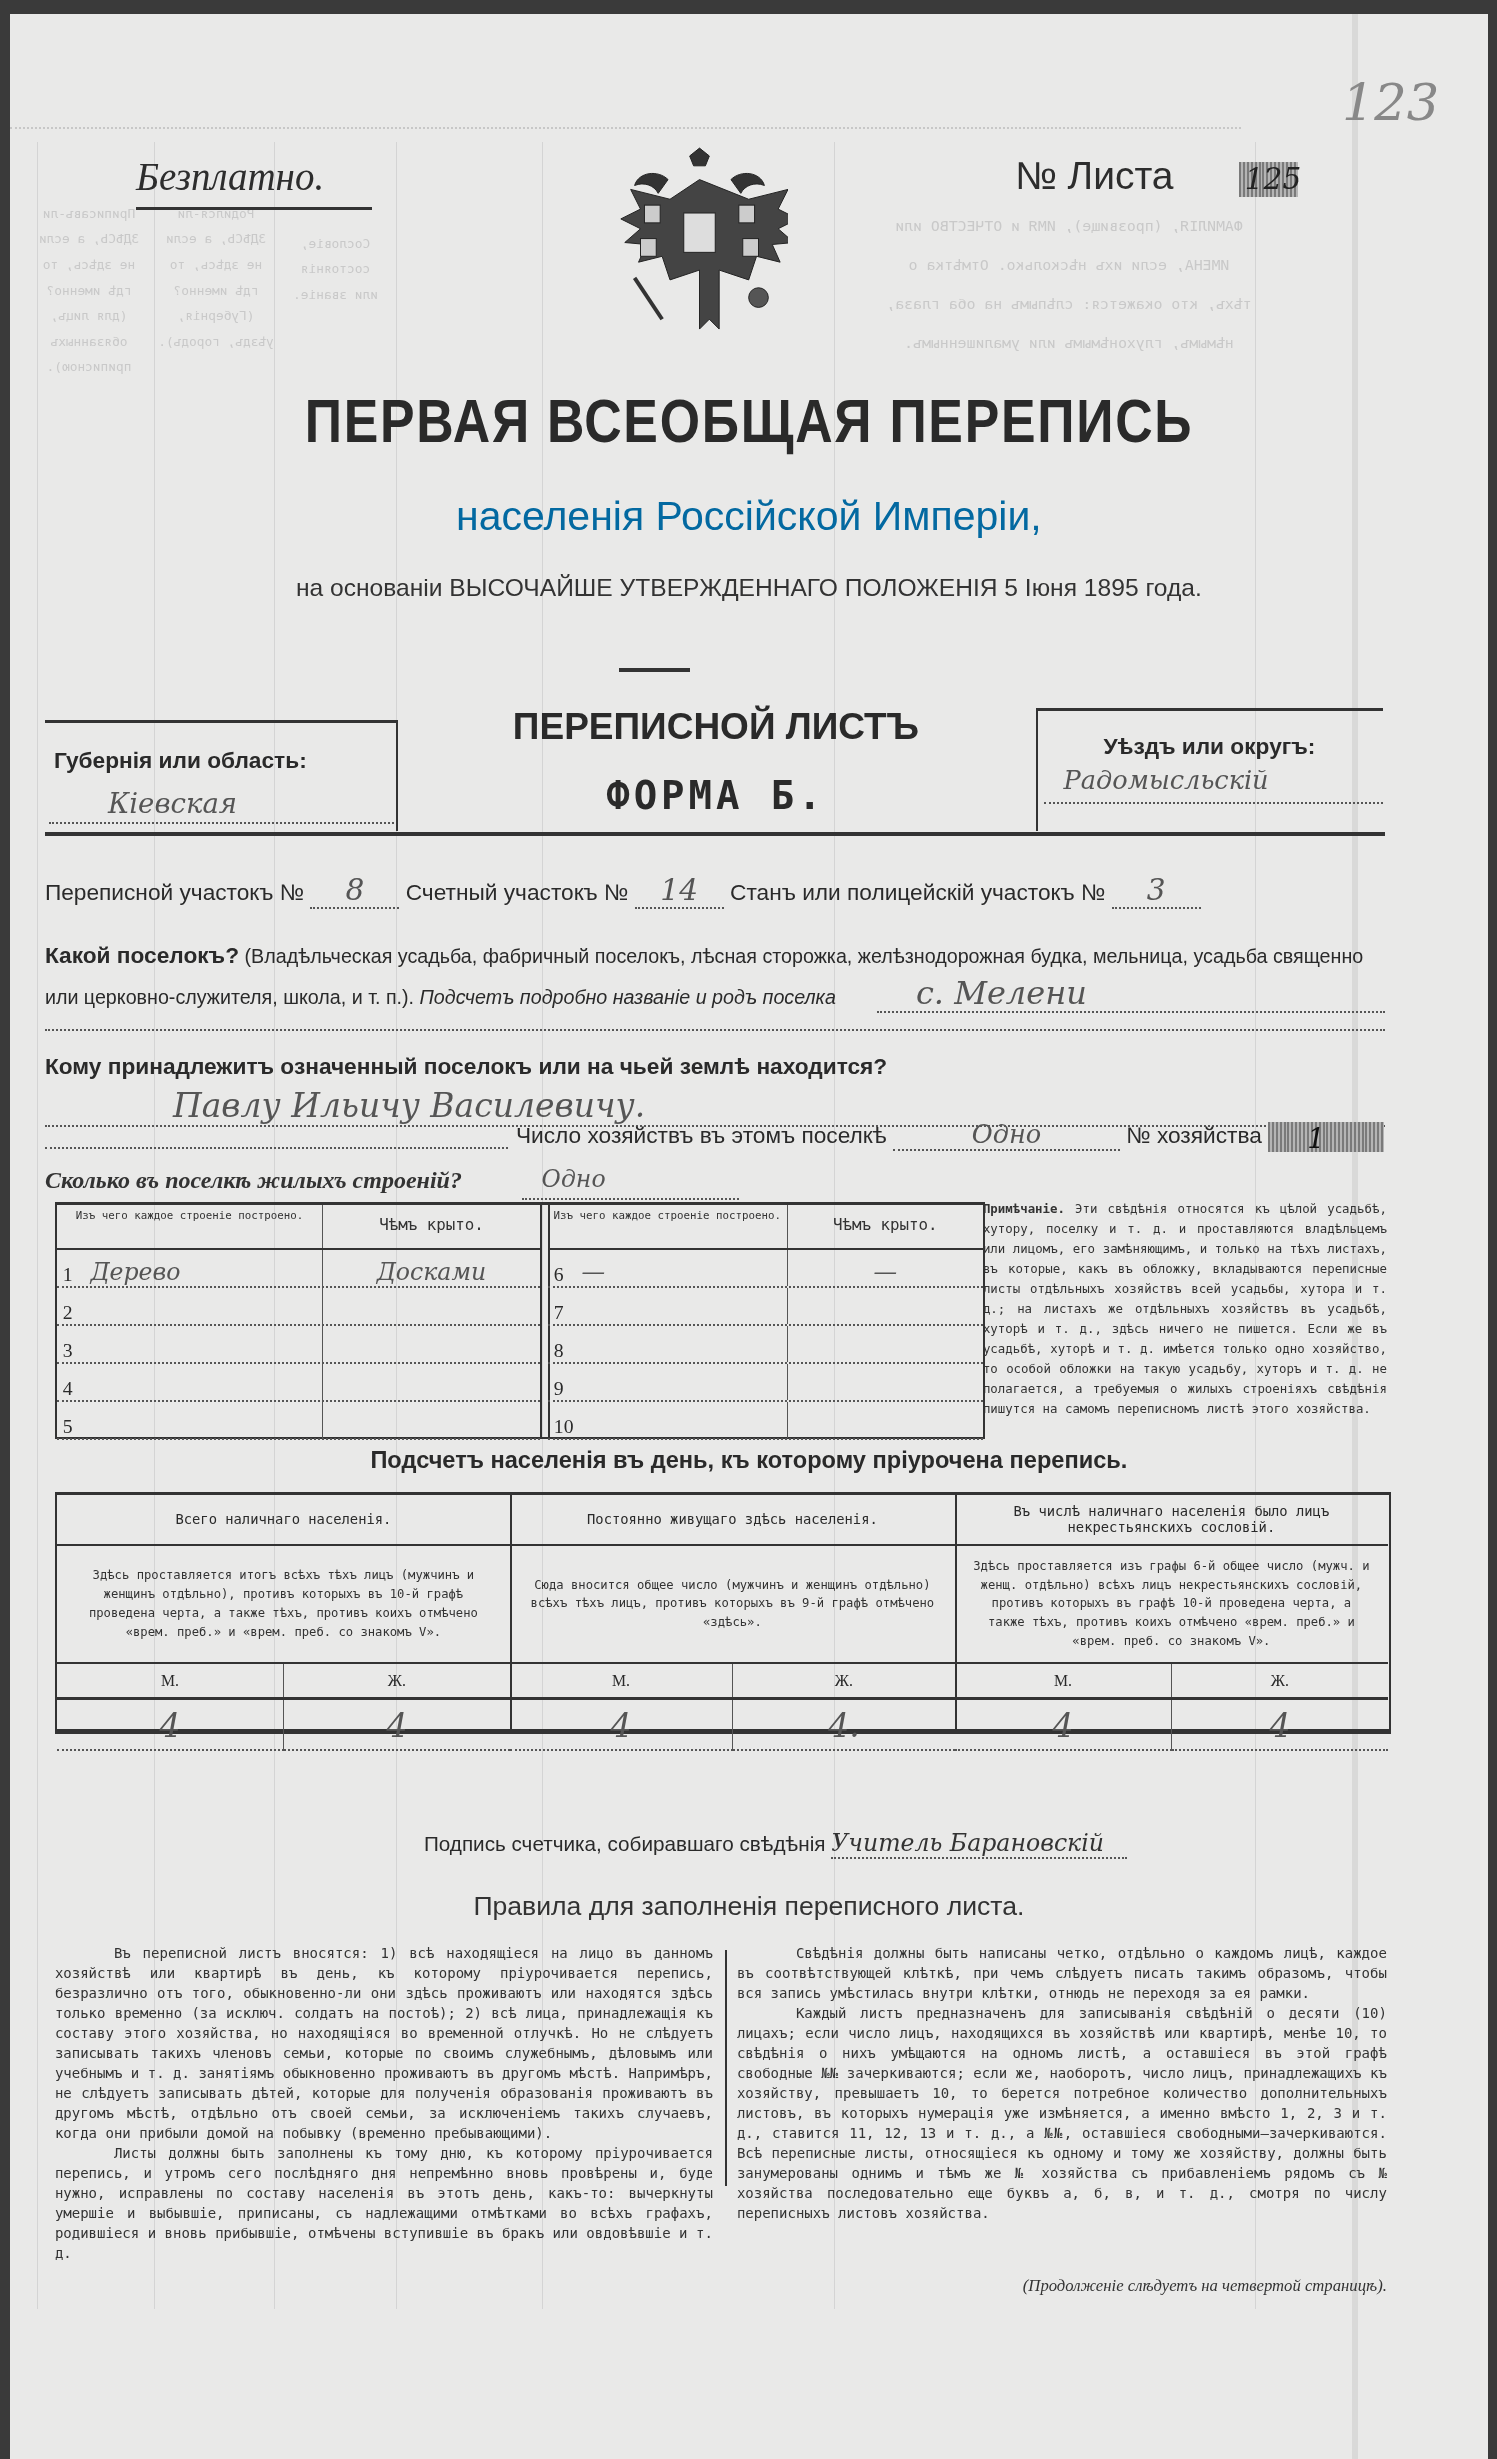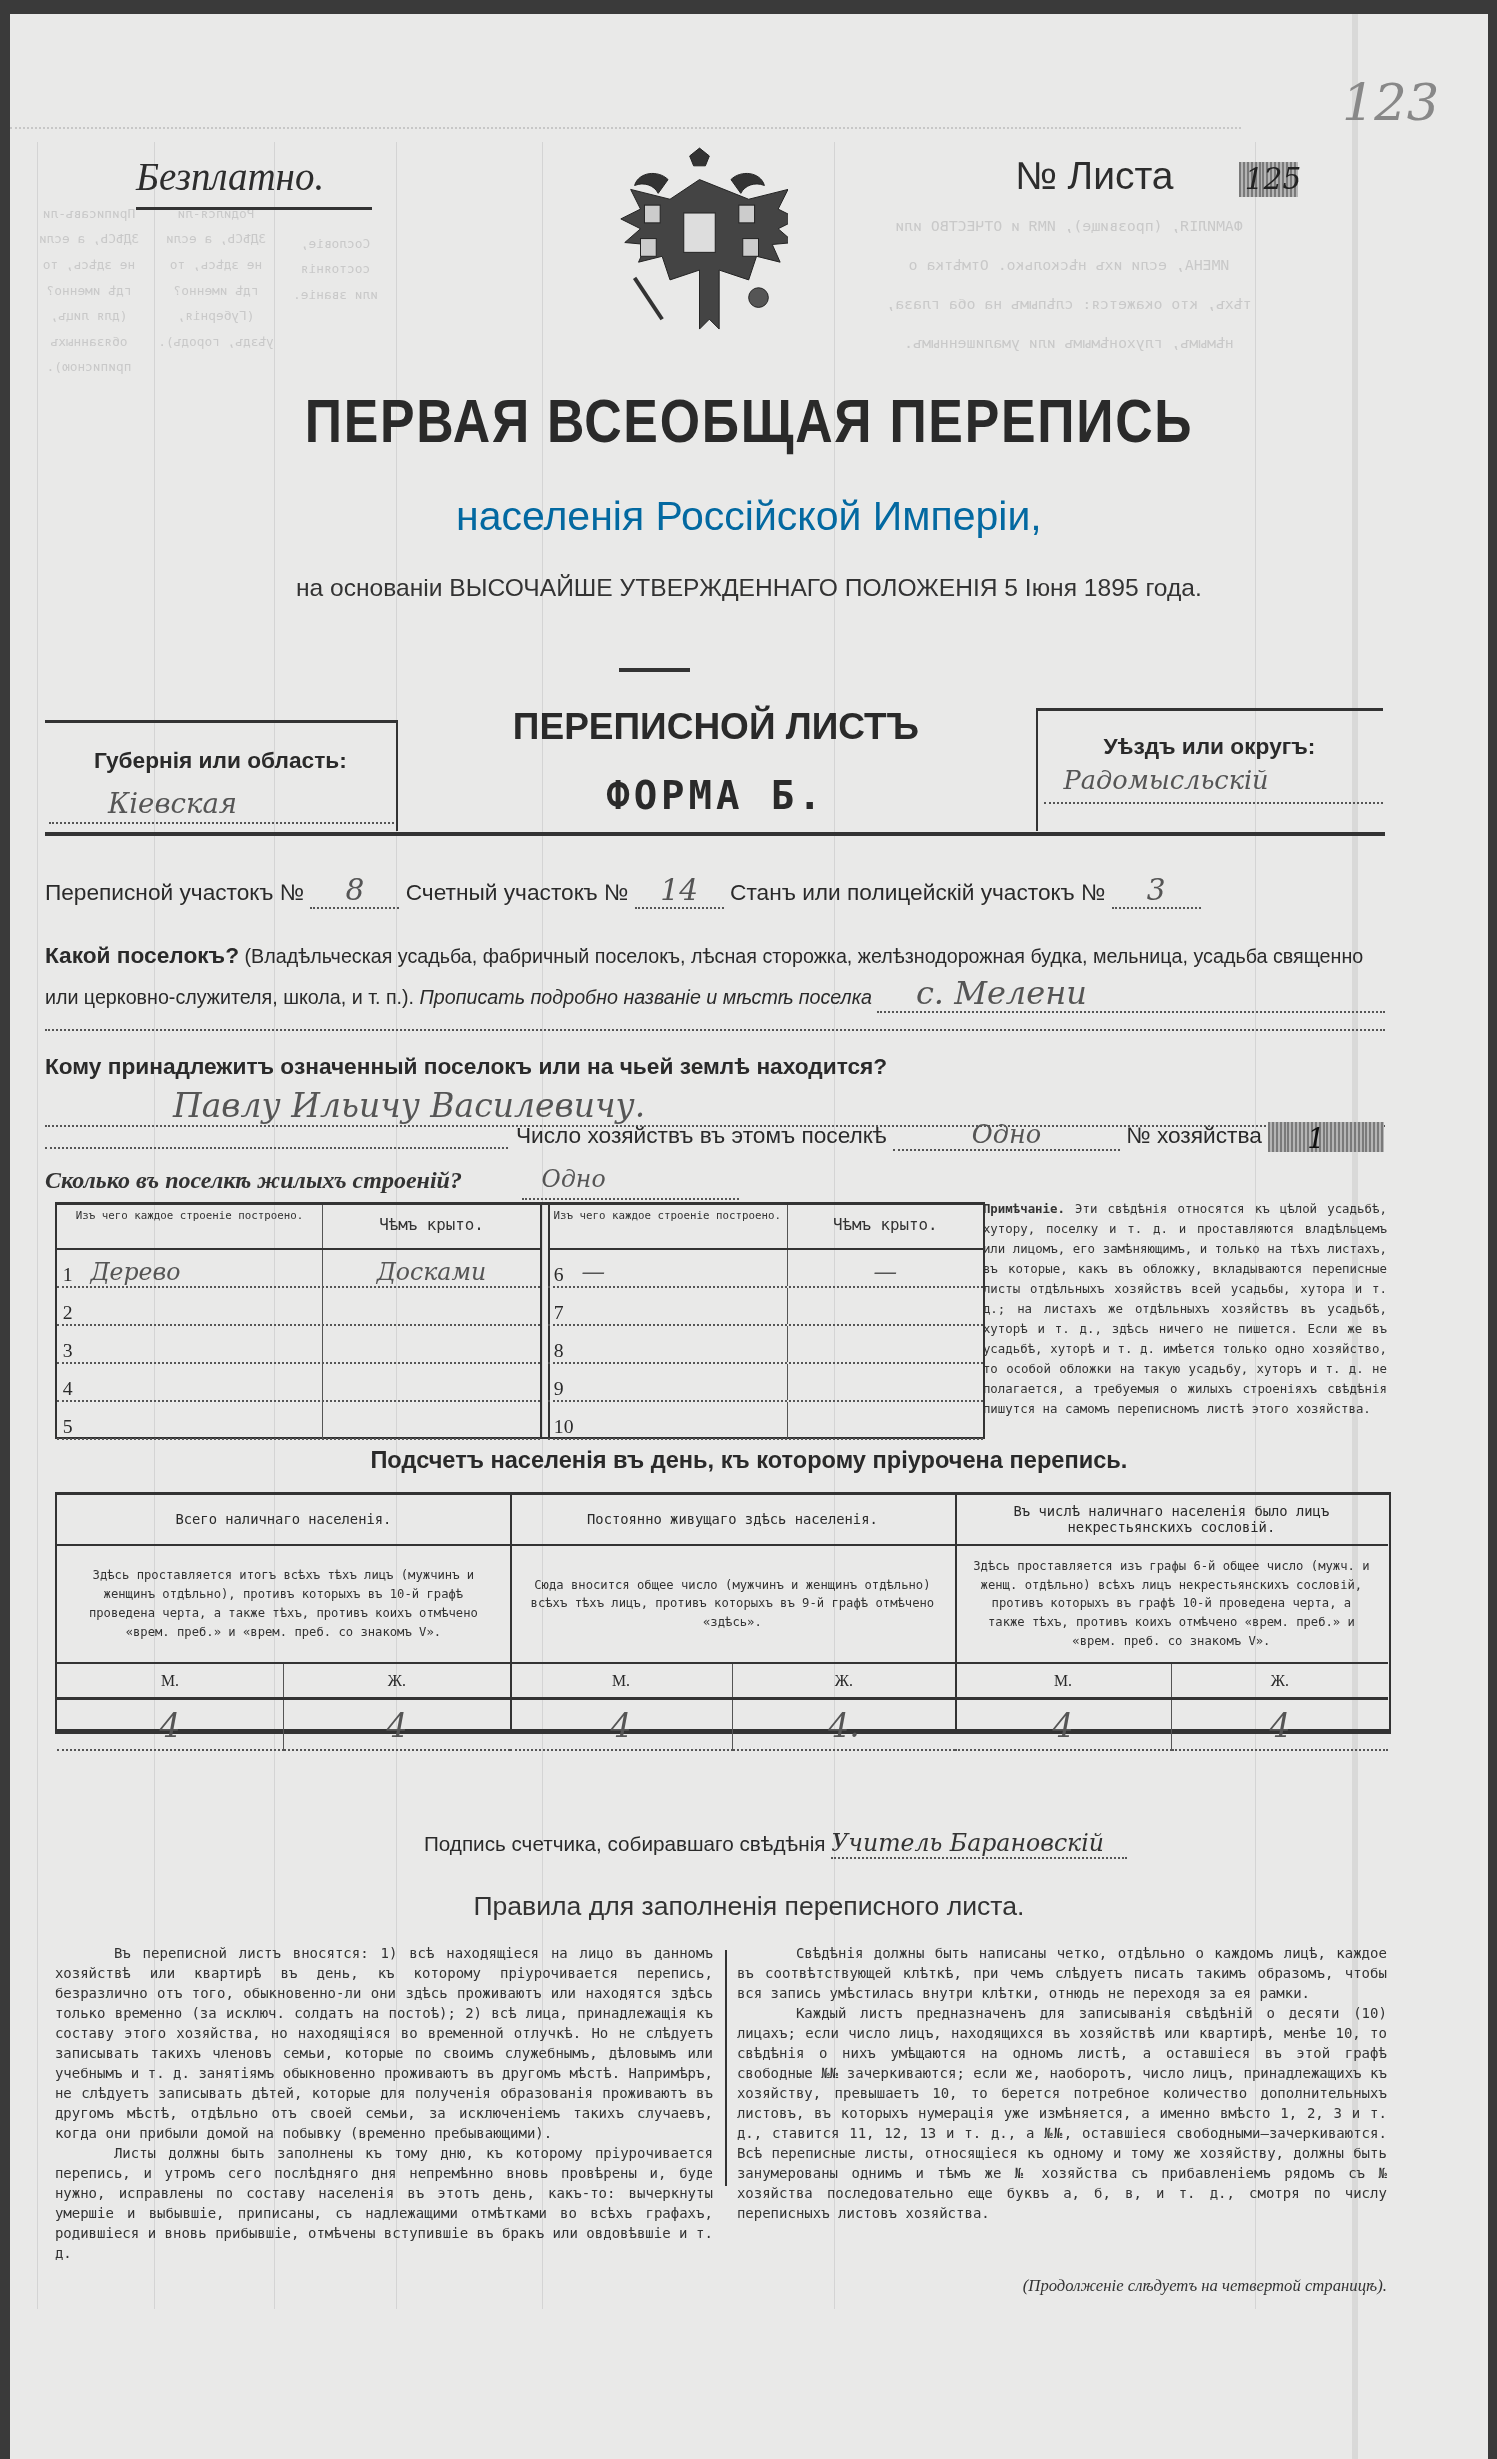--- a/index.html
+++ b/index.html
@@ -65,21 +65,21 @@
   </div>
   <div class="abs hand" style="left:1332px;top:59px;font-size:51px;color:#888">123</div>
 
   <div class="abs cond" style="left:0;top:372px;width:1478px;text-align:center;font-size:61px;font-weight:bold;letter-spacing:2px;transform:scaleX(0.85);color:#2a2a2a">ПЕРВАЯ ВСЕОБЩАЯ ПЕРЕПИСЬ</div>
   <div class="abs cond" style="left:0;top:479px;width:1478px;text-align:center;font-size:41px;color:#0369a1">населенія Россійской Имперіи,</div>
   <div class="abs cond" style="left:0;top:560px;width:1478px;text-align:center;font-size:24.6px;color:#333">на основаніи ВЫСОЧАЙШЕ УТВЕРЖДЕННАГО ПОЛОЖЕНІЯ 5 Іюня 1895 года.</div>
   <div class="rule" style="left:609px;top:654px;width:71px;height:3.9px"></div>
 
   <div class="rule" style="left:35px;top:706px;width:351px;height:3px"></div>
   <div class="abs" style="left:386px;top:706px;width:2px;height:111px;background:#333"></div>
-  <div class="abs cond" style="left:35px;top:733px;width:351px;text-align:center;font-size:22.7px;font-weight:bold">Губернія или область:</div>
+  <div class="abs cond" style="left:44px;top:733px;width:351px;font-size:22.7px;font-weight:bold">Губернія или область:</div>
   <div class="abs dots" style="left:39px;top:773px;width:345px;height:35px">
     <span class="hand" style="font-size:27.6px;padding-left:59px">Кіевская</span>
   </div>
 
   <div class="abs cond" style="left:386px;top:692px;width:640px;text-align:center;font-size:37px;font-weight:bold">ПЕРЕПИСНОЙ ЛИСТЪ</div>
   <div class="abs mono" style="left:386px;top:759px;width:640px;text-align:center;font-size:39px;font-weight:bold;letter-spacing:3.9px">ФОРМА Б.</div>
 
   <div class="rule" style="left:1026px;top:694px;width:347px;height:3px"></div>
   <div class="abs" style="left:1026px;top:694px;width:2px;height:123px;background:#333"></div>
   <div class="abs cond" style="left:1026px;top:719px;width:347px;text-align:center;font-size:22.7px;font-weight:bold">Уѣздъ или округъ:</div>
@@ -93,21 +93,21 @@
     <span class="dots" style="display:inline-block;width:89px;text-align:center"><span class="hand" style="font-size:29.6px">8</span></span>
     <span>Счетный участокъ №</span>
     <span class="dots" style="display:inline-block;width:89px;text-align:center"><span class="hand" style="font-size:29.6px">14</span></span>
     <span>Станъ или полицейскій участокъ №</span>
     <span class="dots" style="display:inline-block;width:89px;text-align:center"><span class="hand" style="font-size:29.6px">3</span></span>
   </div>
 
   <div class="abs cond" style="left:35px;top:921px;width:1340px;font-size:19.7px;line-height:41px">
     <span style="font-size:22.7px;font-weight:bold">Какой поселокъ?</span>
     <span>(Владѣльческая усадьба, фабричный поселокъ, лѣсная сторожка, желѣзнодорожная будка, мельница, усадьба священно или церковно-служителя, школа, и т. п.).</span>
-    <span style="font-style:italic">Прописать подробно названіе и мѣстѣ поселка</span>
+    <span style="font-style:italic">Подсчетъ подробно названіе и родъ поселка</span>
   </div>
   <div class="abs dots" style="left:867px;top:960px;width:508px;height:37px">
     <span class="hand" style="font-size:32px;padding-left:39px">с. Мелени</span>
   </div>
   <div class="abs dots" style="left:35px;top:1013px;width:1340px;height:2px"></div>
 
   <div class="abs cond" style="left:35px;top:1039px;font-size:22.7px;font-weight:bold">Кому принадлежитъ означенный поселокъ или на чьей землѣ находится?</div>
   <div class="abs dots" style="left:35px;top:1072px;width:1340px;height:39px">
     <span class="hand" style="font-size:33px;padding-left:128px">Павлу Ильичу Василевичу.</span>
   </div>

